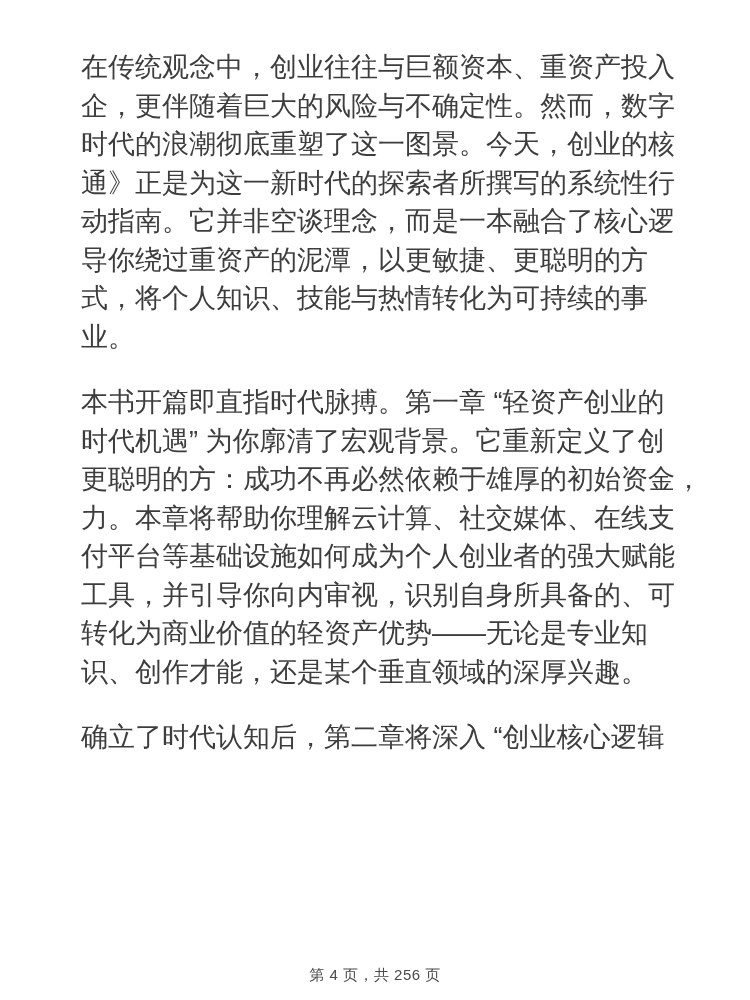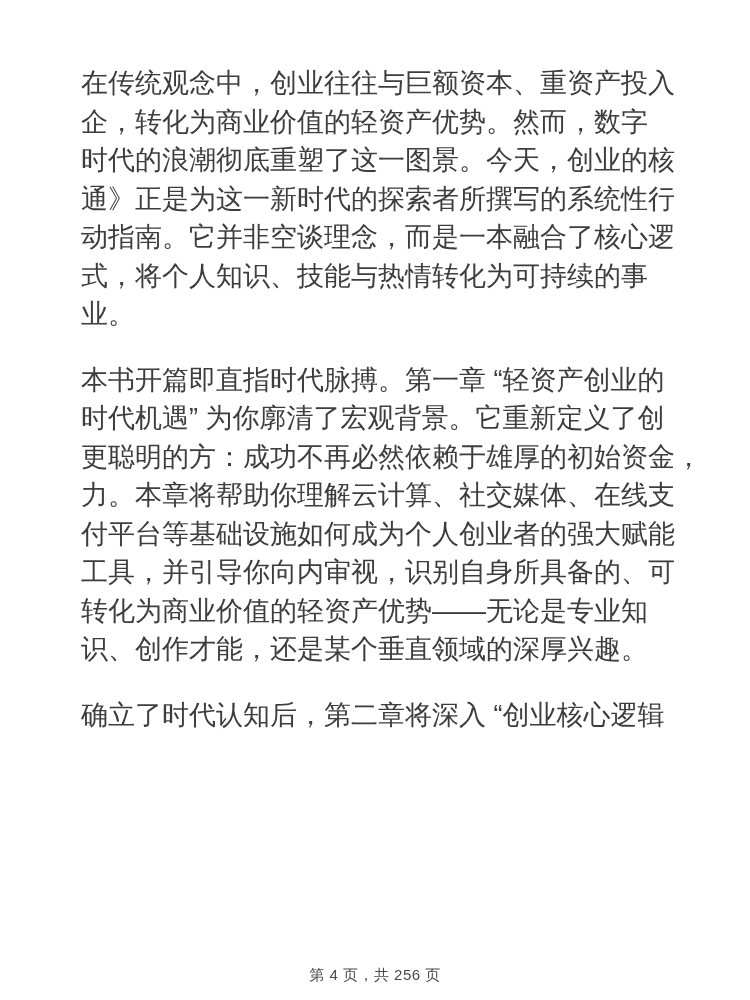--- a/index.html
+++ b/index.html
@@ -13,21 +13,21 @@
     position: relative;
     overflow: hidden;
     font-family: "Liberation Sans", "DejaVu Sans", sans-serif;
   }
   .page {
     position: absolute;
     inset: 0;
     background: #ffffff;
   }
   .content {
-    padding: 64px 60px 0 81px;
+    padding: 48px 60px 0 81px;
   }
   .para {
     margin: 0 0 27px 0;
   }
   .line {
     font-size: 27px;
     line-height: 38.5px;
     color: #3d3d3d;
     white-space: nowrap;
     font-weight: 400;
@@ -45,24 +45,25 @@
   }
 </style>
 </head>
 <body>
 
 <div class="page">
   <div class="content">
 
     <div class="para">
       <div class="line">在传统观念中，创业往往与巨额资本、重资产投入</div>
-      <div class="line">企，转化为商业价值的轻资产优势。然而，数字</div>
+      <div class="line">企，更伴随着巨大的风险与不确定性。然而，数字</div>
       <div class="line">时代的浪潮彻底重塑了这一图景。今天，创业的核</div>
       <div class="line">通》正是为这一新时代的探索者所撰写的系统性行</div>
       <div class="line">动指南。它并非空谈理念，而是一本融合了核心逻</div>
+      <div class="line">导你绕过重资产的泥潭，以更敏捷、更聪明的方</div>
       <div class="line">式，将个人知识、技能与热情转化为可持续的事</div>
       <div class="line">业。</div>
     </div>
 
     <div class="para">
       <div class="line">本书开篇即直指时代脉搏。第一章 “轻资产创业的</div>
       <div class="line">时代机遇” 为你廓清了宏观背景。它重新定义了创</div>
       <div class="line">更聪明的方：成功不再必然依赖于雄厚的初始资金，</div>
       <div class="line">力。本章将帮助你理解云计算、社交媒体、在线支</div>
       <div class="line">付平台等基础设施如何成为个人创业者的强大赋能</div>

